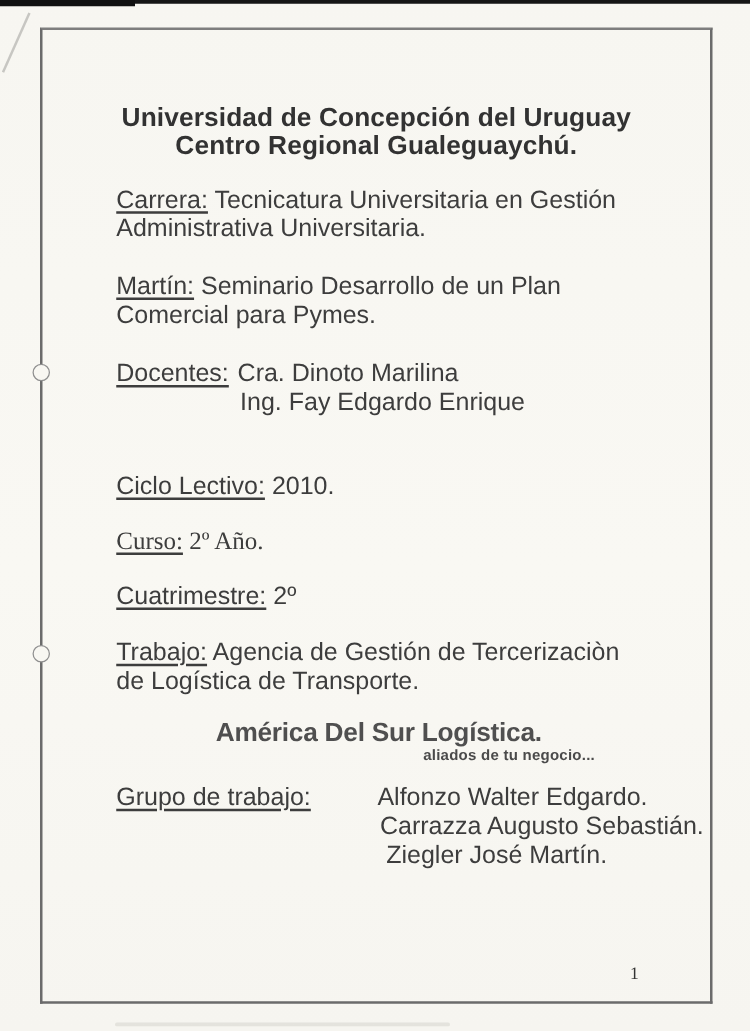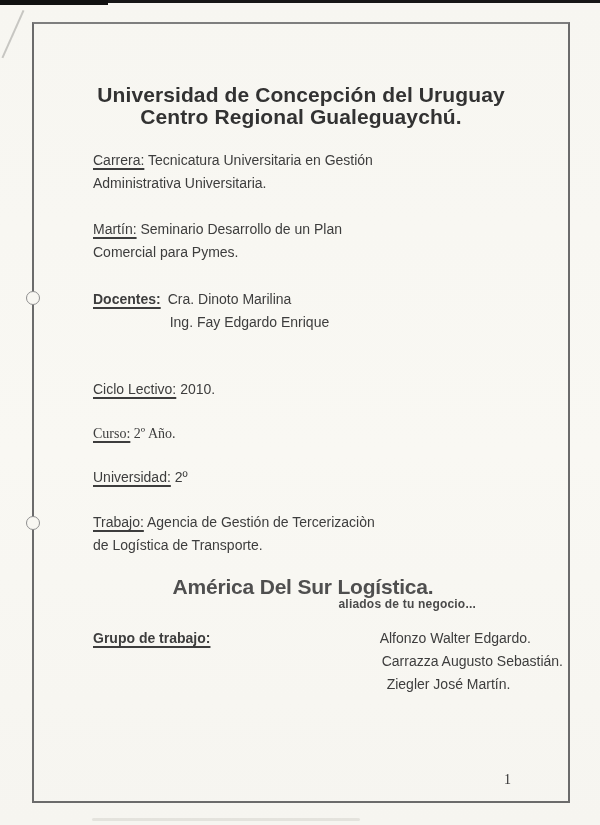--- a/index.html
+++ b/index.html
@@ -39,29 +39,29 @@
   .punch.p1 { top:291px; }
   .punch.p2 { top:516px; }
 
   .title {
     position:absolute; left:32px; top:84px; width:538px;
     text-align:center; font-weight:bold; font-size:21px; line-height:22px;
     color:#323232; letter-spacing:0.1px;
   }
   .block {
     position:absolute; left:93px; width:470px;
-    font-size:14px; line-height:23px; color:#3d3d3d;
+    font-size:20px; line-height:23px; color:#3d3d3d;
   }
   .lbl {
     text-decoration:underline;
     text-underline-offset:3px;
     text-decoration-thickness:1.5px;
   }
   .hang { display:flex; gap:7px; }
-  .hang .lbl { white-space:nowrap; flex:0 0 auto;font-weight:bold; }
+  .hang .lbl { white-space:nowrap; flex:0 0 auto; }
   .members > div:nth-child(2) { margin-left:2px; }
   .members > div:nth-child(3) { margin-left:7px; }
 
   .b-carrera      { top:149px; }
   .b-catedra      { top:218px; }
   .b-docentes     { top:288px; }
   .b-ciclo        { top:378px; }
   .b-curso        { top:422px;font-family:Liberation Serif, serif; }
   .b-cuatrimestre { top:466px; }
   .b-trabajo      { top:511px; }
@@ -126,21 +126,21 @@
     <span class="lbl">Ciclo Lectivo:</span>
     <span>2010.</span>
   </div>
 
   <div class="block b-curso">
     <span class="lbl">Curso:</span>
     <span>2º Año.</span>
   </div>
 
   <div class="block b-cuatrimestre">
-    <span class="lbl">Universidad:</span>
+    <span class="lbl">Cuatrimestre:</span>
     <span>2º</span>
   </div>
 
   <div class="block b-trabajo">
     <span class="lbl">Trabajo:</span>
     <span>Agencia de Gestión de Tercerizaciòn</span>
     <div>de Logística de Transporte.</div>
   </div>
 
   <div class="logo-block">

